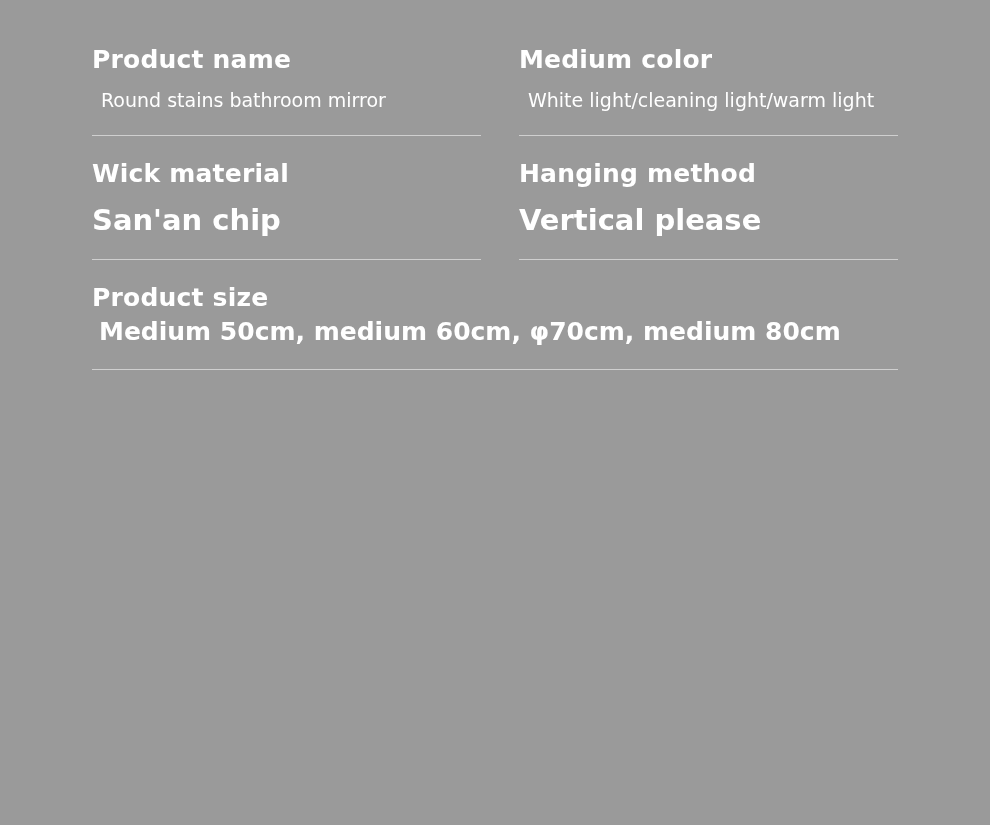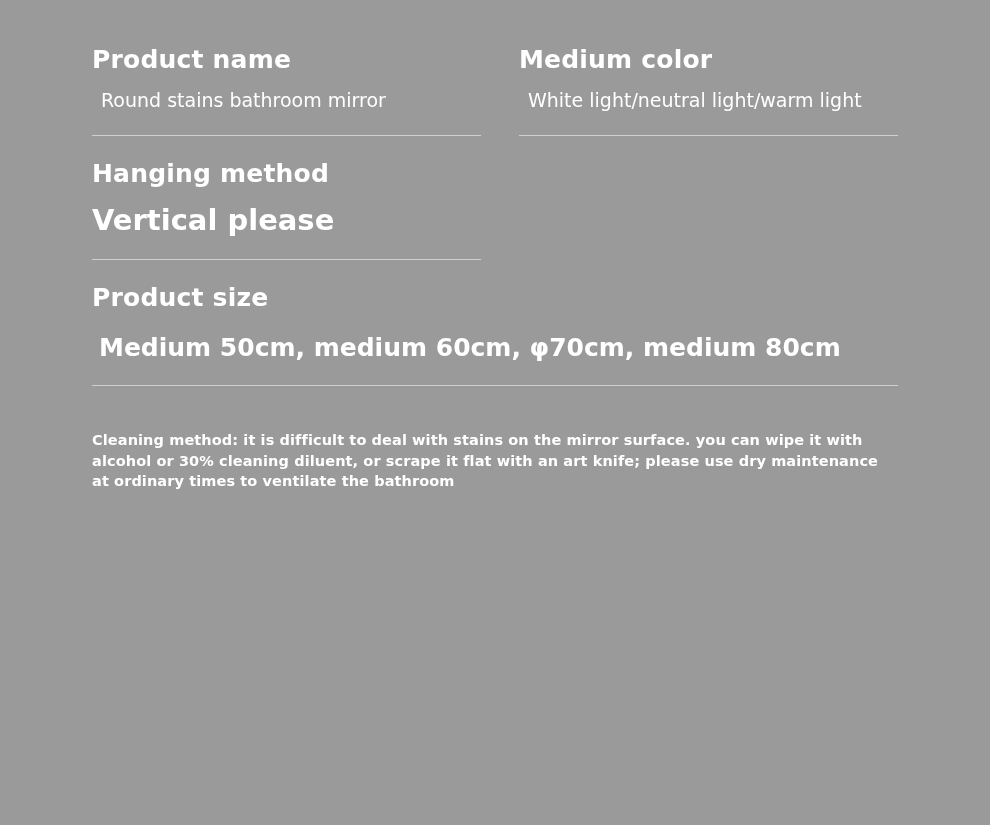--- a/index.html
+++ b/index.html
@@ -67,21 +67,21 @@
   .fullwidth {
     margin-top: 24px;
   }
   .fullwidth .spec-label {
     font-size: 25px;
     font-weight: 600;
   }
   .fullwidth .spec-value {
     font-size: 25px;
     font-weight: 600;
-    margin-top: 20px;
+    margin-top: 4px;
     padding-left: 7px;
   }
   .fullwidth .rule {
     margin-top: 22px;
   }
 
   .note {
     margin-top: 44px;
     font-size: 14.5px;
     font-weight: 600;
@@ -97,35 +97,39 @@
 <div class="sheet">
 
   <div class="grid row-1">
     <div class="spec-cell">
       <div class="spec-label">Product name</div>
       <div class="spec-value small">Round stains bathroom mirror</div>
       <div class="rule"></div>
     </div>
     <div class="spec-cell">
       <div class="spec-label">Medium color</div>
-      <div class="spec-value small">White light/neutral light/warm light</div>
+      <div class="spec-value small">White light/cleaning light/warm light</div>
       <div class="rule"></div>
     </div>
   </div>
 
 
   <div class="grid row-3">
+    <div class="spec-cell">
+      <div class="spec-label">Wick material</div>
+      <div class="spec-value large">San'an chip</div>
+      <div class="rule"></div>
+    </div>
     <div class="spec-cell">
       <div class="spec-label">Hanging method</div>
       <div class="spec-value large">Vertical please</div>
       <div class="rule"></div>
     </div>
   </div>
 
   <div class="fullwidth">
     <div class="spec-label">Product size</div>
     <div class="spec-value">Medium 50cm, medium 60cm, φ70cm, medium 80cm</div>
     <div class="rule"></div>
   </div>
 
-  <div class="note">Cleaning method: it is difficult to deal with stains on the mirror surface. you can wipe it with alcohol or 30% cleaning diluent, or scrape it flat with an art knife; please use dry maintenance at ordinary times to ventilate the bathroom</div>
 
 </div>
 
 </body></html>

